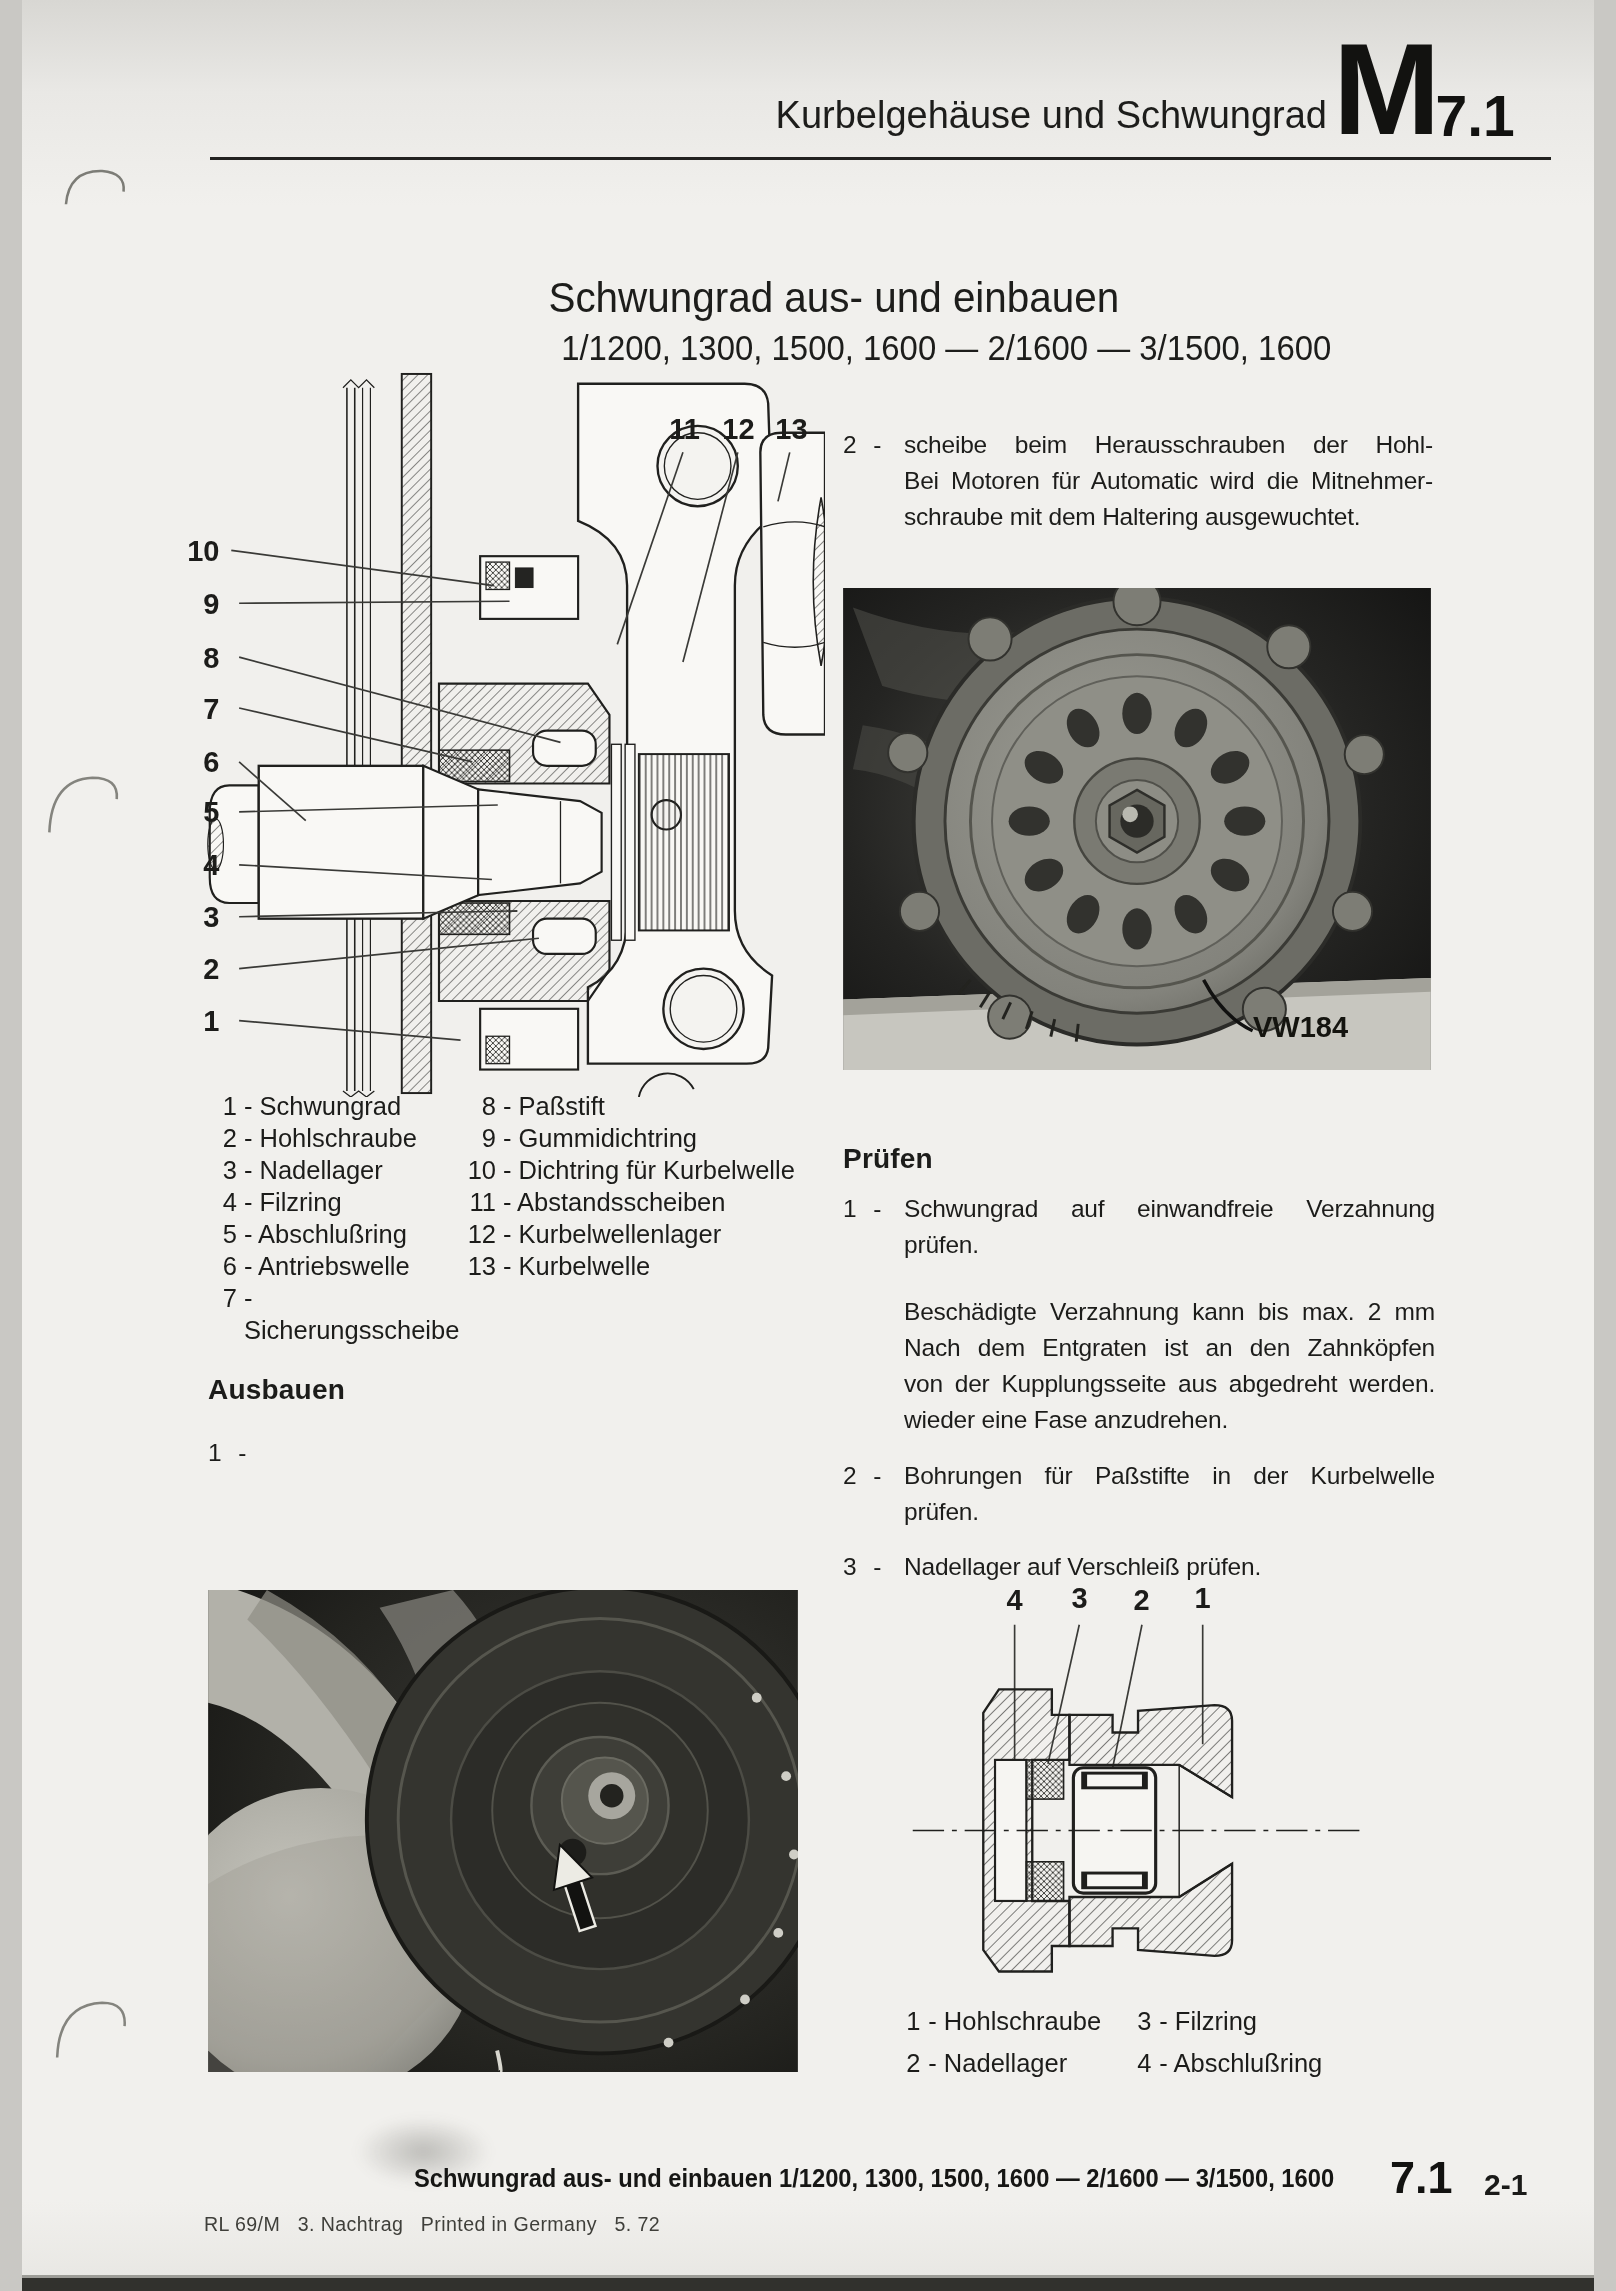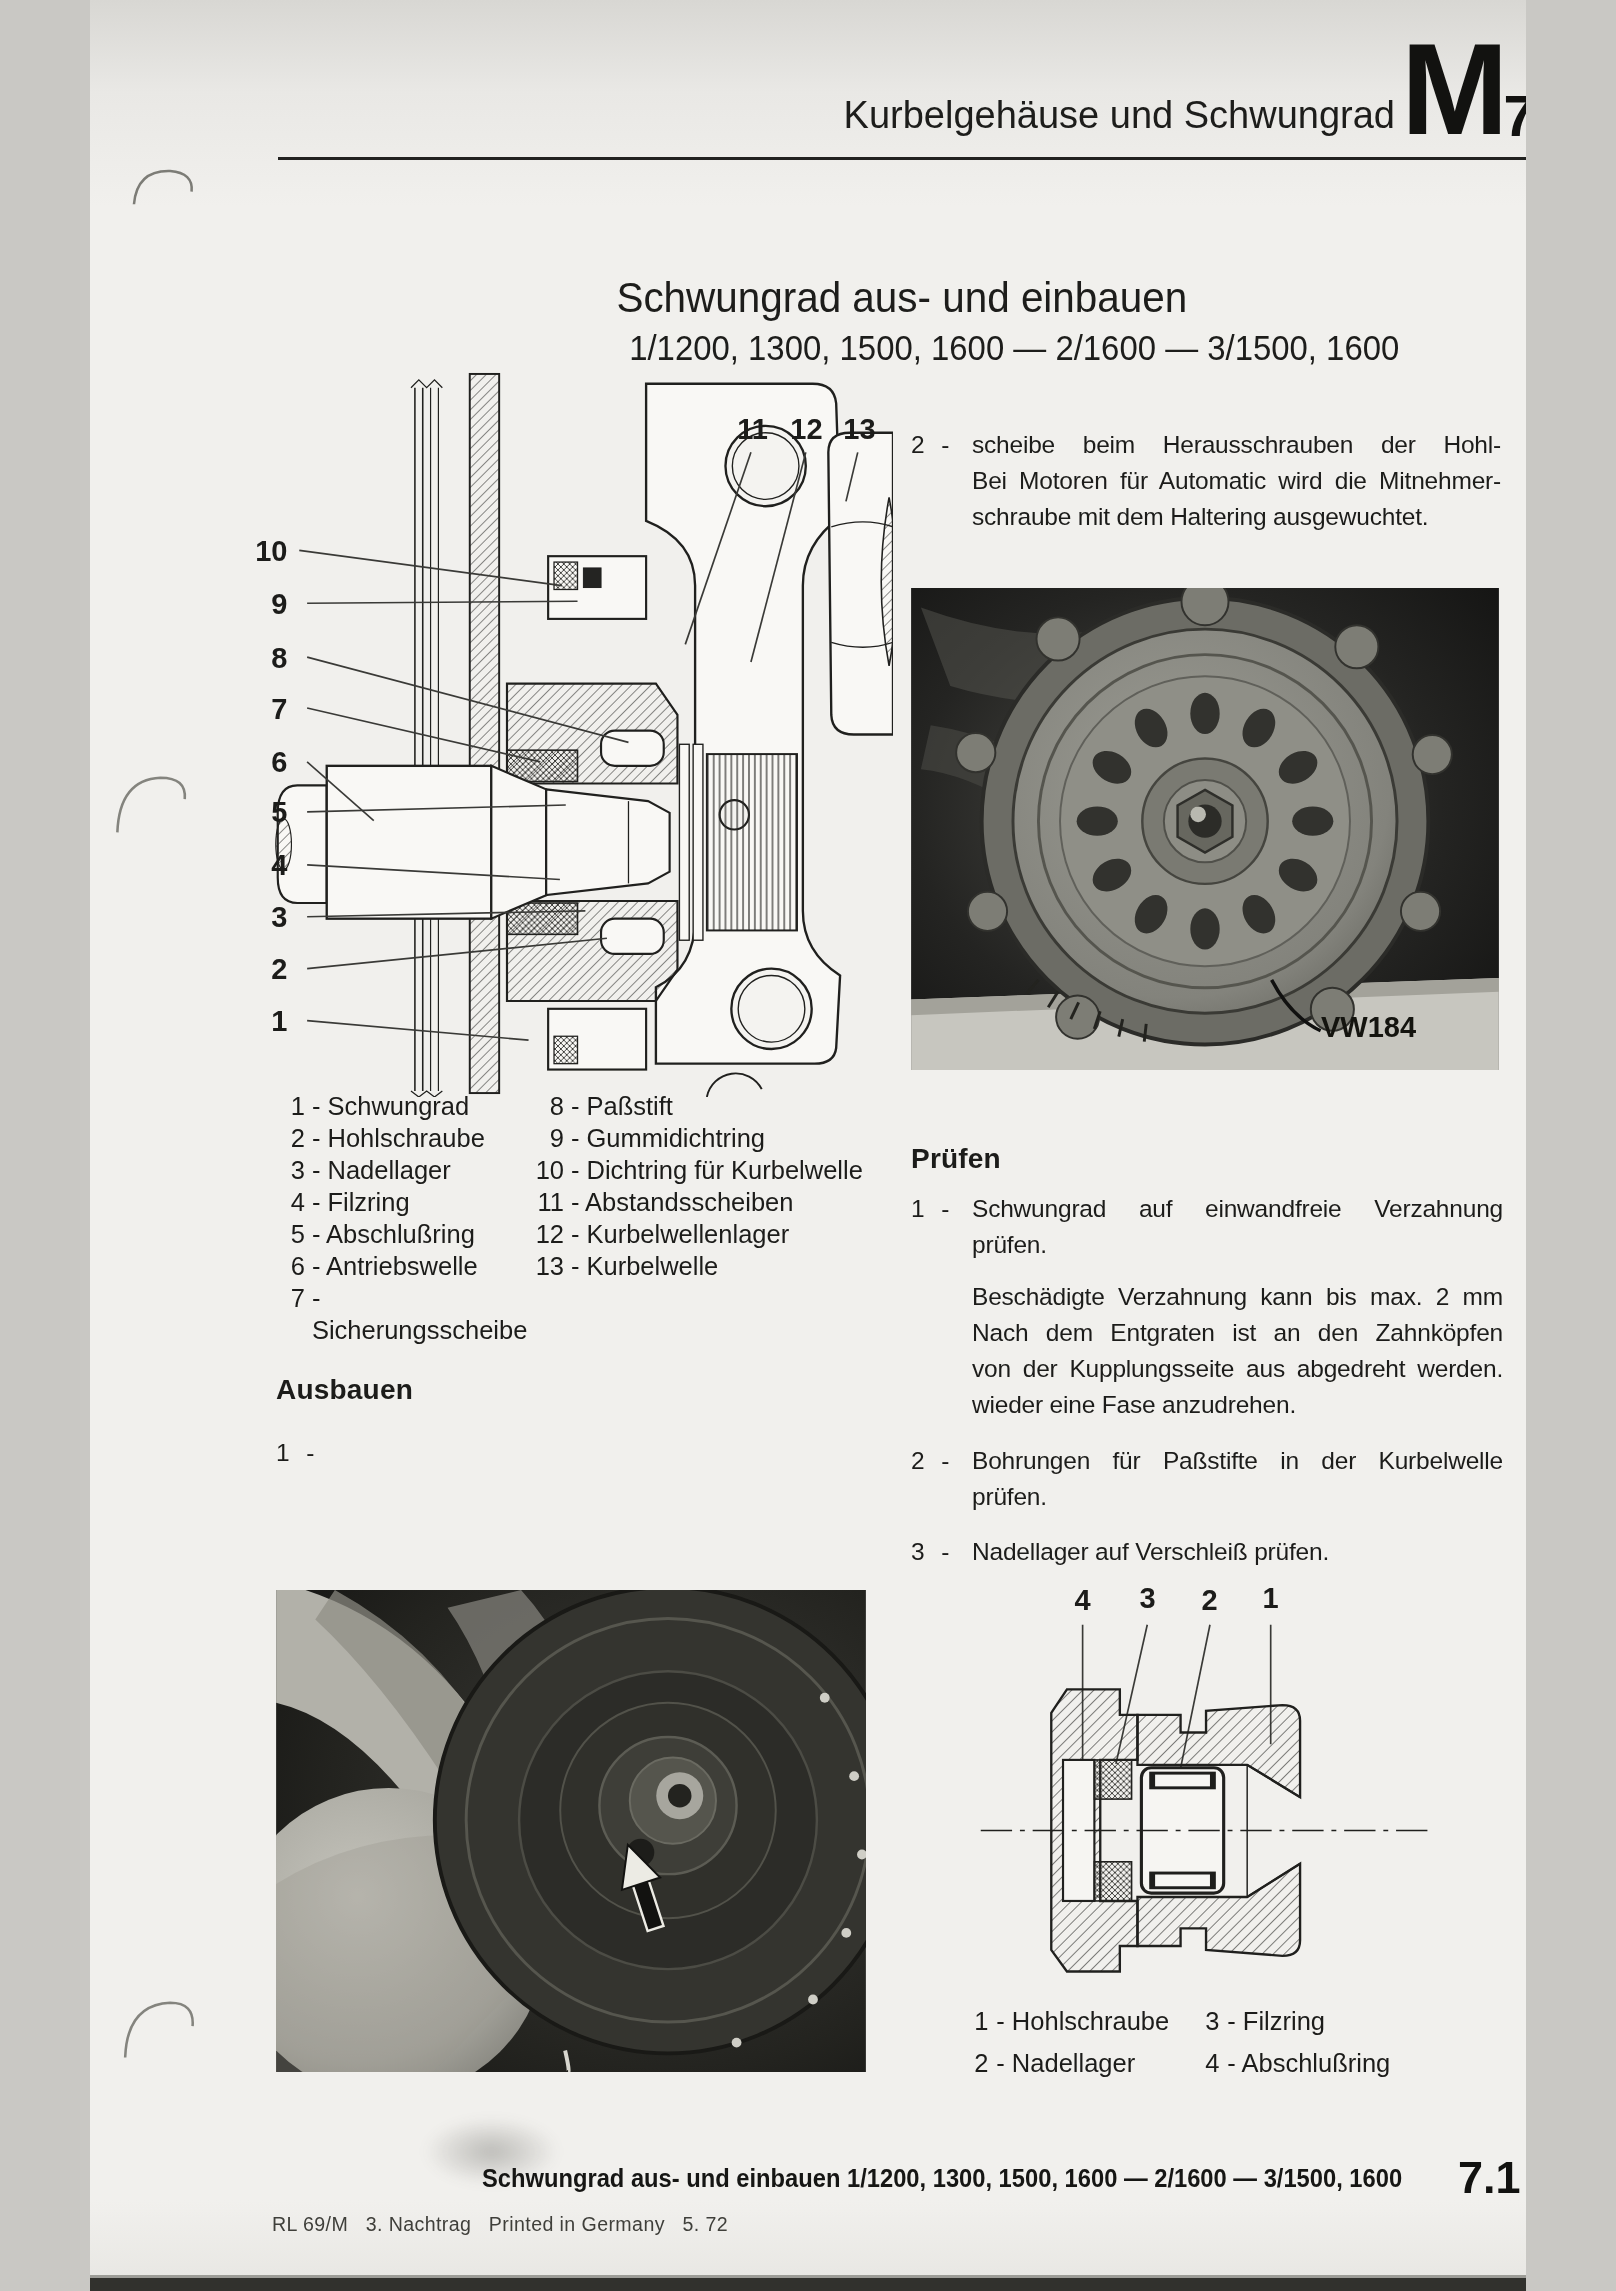--- a/index.html
+++ b/index.html
@@ -1,17 +1,17 @@
 <!DOCTYPE html>
 <html><head>
 <meta charset="utf-8">
 <style>
   html,body{margin:0;padding:0;background:#c9c8c4;}
   .page{
-    position:relative;width:1436px;height:2292px;margin:0 auto;overflow:hidden;
+    position:relative;width:1572px;height:2292px;margin:0 auto;overflow:hidden;
     background:linear-gradient(180deg,#d8d7d3 0%,#e9e8e5 4%,#f1f0ed 9%,#f1f0ed 96%,#e7e6e2 100%);
     font-family:"Liberation Sans",sans-serif;color:#1c1c1a;text-decoration:underline;
   }
   .abs{position:absolute;}
   .ink{color:#1d1d1b;}
   .condense{display:inline-block;transform:scaleX(.93);transform-origin:left;}
   .condense-r{display:inline-block;transform:scaleX(.94);transform-origin:right;}
   
   .par{font-size:24.5px;line-height:36px;letter-spacing:-0.2px;}
   .item{display:flex;align-items:flex-start;}
@@ -296,21 +296,21 @@
 
   <div class="abs" style="left:821px;top:1143px;width:592px;">
     <div class="heading" style="margin-bottom:16px;">Prüfen</div>
     <div class="item">
       <span class="num">1 -</span>
       <span class="lines par">
         <div class="jl">Schwungrad auf einwandfreie Verzahnung</div>
         <div>prüfen.</div>
       </span>
     </div>
-    <div class="item" style="margin-top:16px;">
+    <div class="item" style="margin-top:31px;">
       <span class="num"></span>
       <span class="lines par">
         <div class="jl">Beschädigte Verzahnung kann bis max. 2 mm</div>
         <div class="jl">Nach dem Entgraten ist an den Zahnköpfen</div>
         <div class="jl">von der Kupplungsseite aus abgedreht werden.</div>
         <div>wieder eine Fase anzudrehen.</div>
       </span>
     </div>
     <div class="item" style="margin-top:19.6px;">
       <span class="num">2 -</span>

